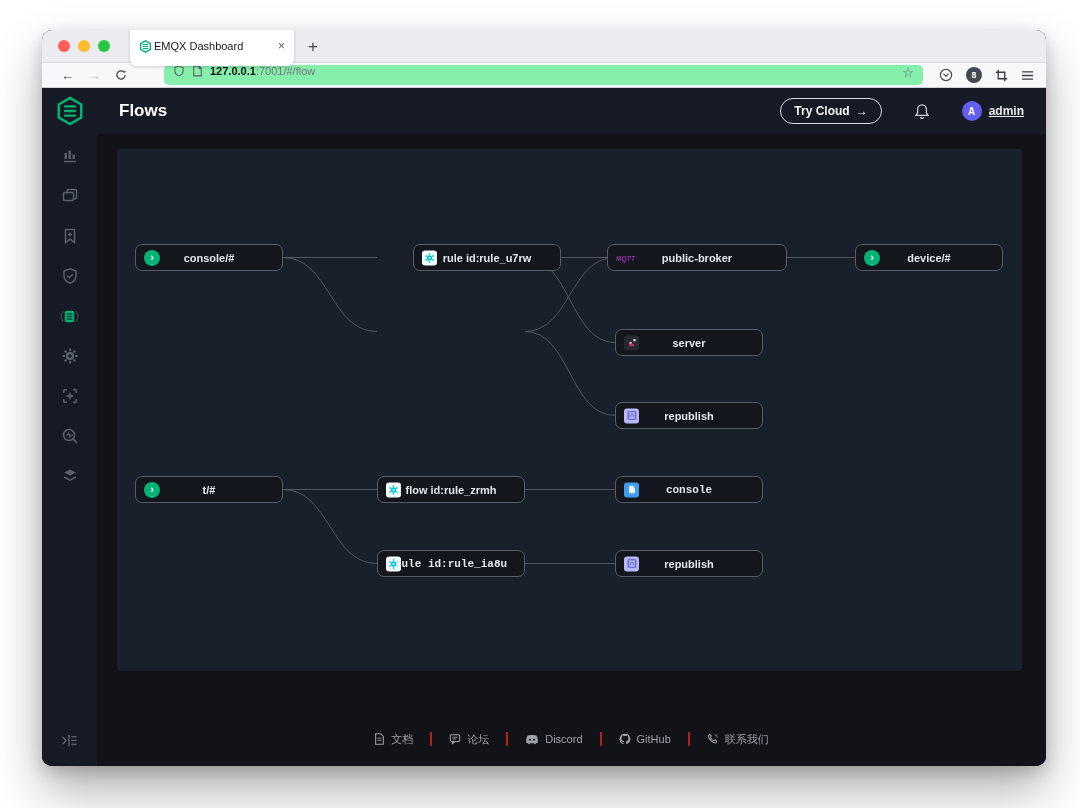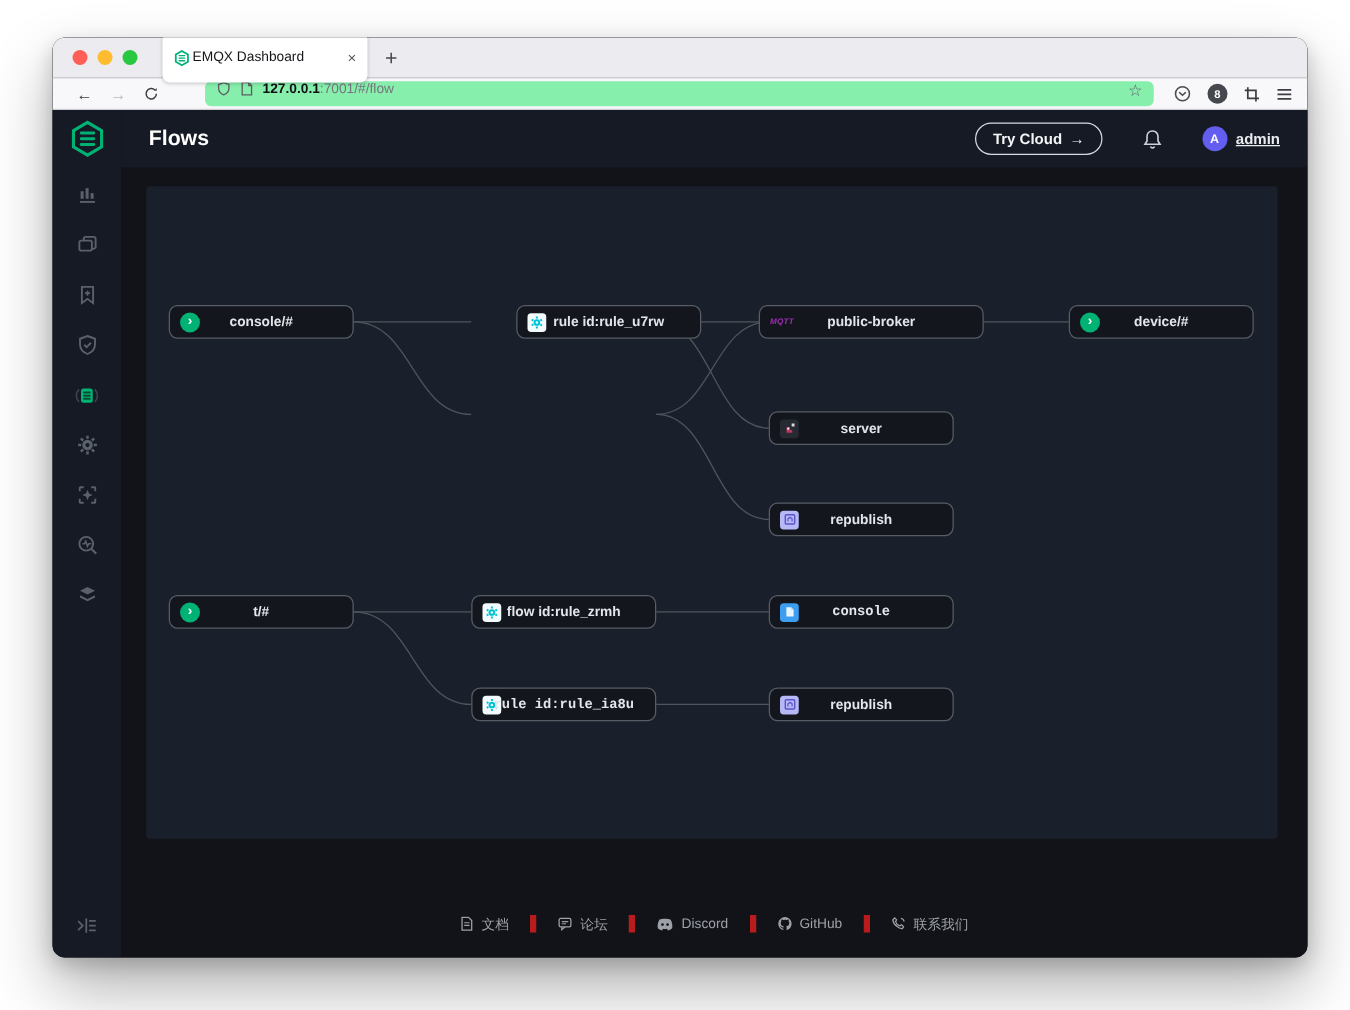--- a/index.html
+++ b/index.html
@@ -69,21 +69,21 @@
   .ic-topic { width:16px; height:16px; border-radius:50%; background:#00b274; color:#fff; font-size:11px;
               font-weight:700; display:flex; align-items:center; justify-content:center; line-height:1; }
   .ic-sq { width:15px; height:15px; border-radius:3px; display:flex; align-items:center; justify-content:center; }
   .ic-rule { background:#f4fbfc; }
   .ic-http { background:#262a32; }
   .ic-repub { background:#b7b9f6; }
   .ic-console { background:#3d9df0; }
   .ic-mqtt { font-size:6.5px; font-weight:700; font-style:italic; color:#9b30ae; letter-spacing:.2px; }
 
   .footer { position:absolute; left:0; right:0; bottom:20px; display:flex; justify-content:center; }
-  .flink { display:flex; align-items:center; gap:6px; padding:0 17px; border-right:5px solid #b91c1c;
+  .flink { display:flex; align-items:center; gap:6px; padding:0 17px; border-right:2px solid #b91c1c;
            color:#9da1a8; font-size:11px; height:14px; }
   .flink:last-child { border-right:none; }
 
   svg { display:block; }
 </style>
 </head>
 <body>
 
 <div class="window">
 

